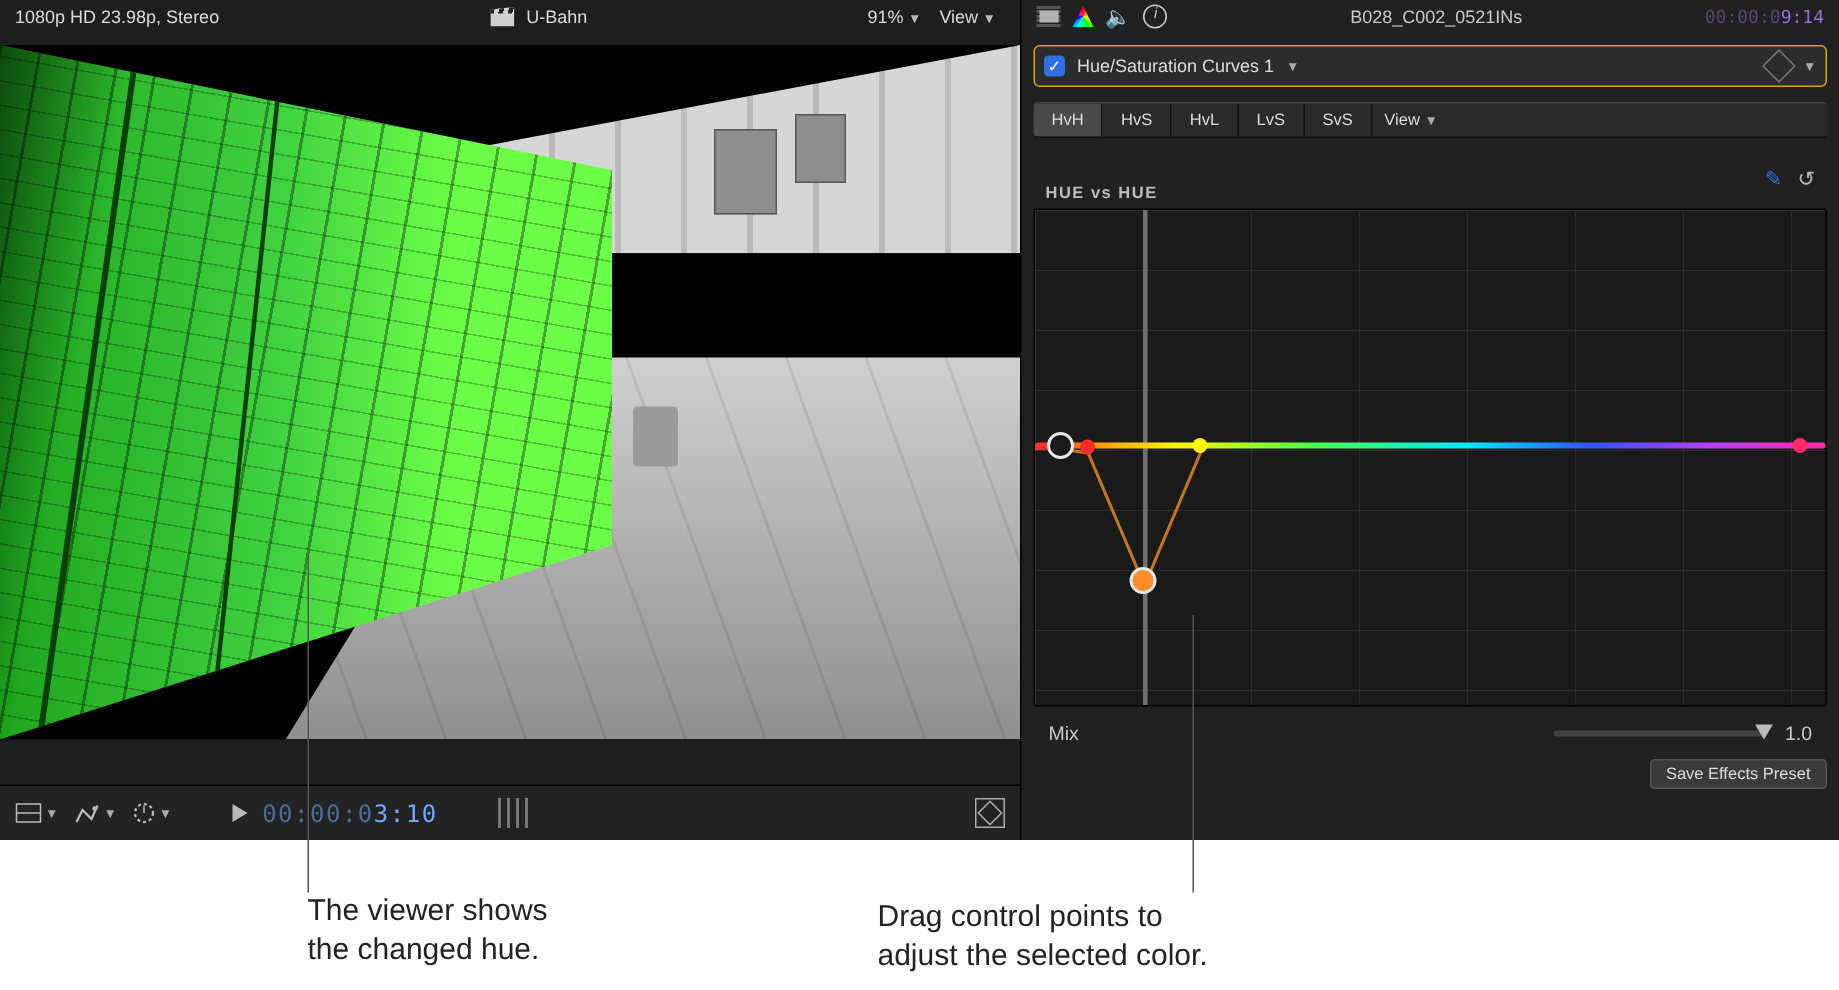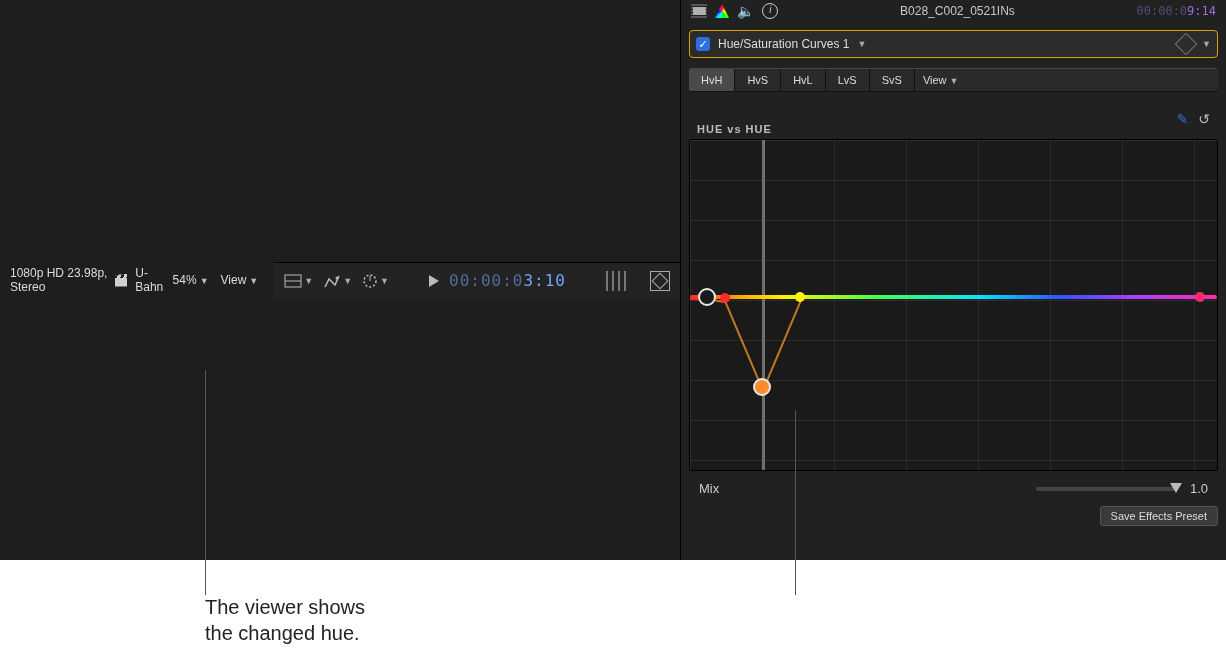--- a/index.html
+++ b/index.html
@@ -1,19 +1,19 @@
 <!DOCTYPE html>
 <html><head>
 <meta charset="utf-8">
 <style>
   html,body{margin:0;padding:0;background:#fff;font-family:-apple-system,"Helvetica Neue",Arial,sans-serif;font-size:13px;color:#ccc;}
   .stage{width:1226px;height:660px;position:relative;}
   .app{position:absolute;left:0;top:0;width:1226px;height:560px;background:#1e1e1e;display:flex;}
   
-  .viewer{flex:0 0 680px;background:#1e1e1e;display:flex;flex-direction:row;position:relative;align-items:center;}
+  .viewer{flex:0 0 680px;background:#1e1e1e;display:flex;flex-direction:column;position:relative;}
   .vbar{height:22px;display:flex;align-items:center;padding:0 10px;color:#dcdcdc;font-size:12px;}
   .spacer{flex:1;}
   .chev{font-size:9px;padding-left:3px;color:#bbb;}
   .pill{padding:2px 6px;}
   .clapper{width:16px;height:13px;background:#d0d0d0;position:relative;margin-right:8px;clip-path:polygon(0 15%,100% 0,100% 100%,0 100%);}
   .clapper:before{content:"";position:absolute;left:0;right:0;top:0;height:4px;background:repeating-linear-gradient(105deg,#222 0 3px,#d0d0d0 3px 6px);}
   .preview{flex:1;background:#000;overflow:hidden;position:relative;margin-top:8px;}
   .tunnel{position:absolute;inset:0;}
   .wall{position:absolute;left:0;top:0;width:60%;height:100%;
         background:
@@ -111,21 +111,21 @@
 <div class="app">
 
   <div class="viewer">
     <div class="vbar">
       <span>1080p HD 23.98p, Stereo</span>
       <span class="spacer"></span>
       <span class="clapper"></span>
       <span>U-Bahn</span>
       <span class="spacer"></span>
       <span class="pill">
-        <span>54%</span><span class="chev">▼</span>
+        <span>91%</span><span class="chev">▼</span>
       </span>
       <span class="pill">
         <span>View</span><span class="chev">▼</span>
       </span>
     </div>
 
     <div class="preview">
       <div class="tunnel">
         <div class="floor"></div>
         <div class="ceiling"></div>
@@ -235,14 +235,16 @@
 
     <div class="savebtn">Save Effects Preset</div>
   </div>
 </div>
 
 <div class="callout-line" style="left:205px;top:370px;height:225px;"></div>
 <div class="callout-line" style="left:795px;top:410px;height:185px;"></div>
 
 <div class="caption" style="left:205px;top:594px;white-space:pre;">The viewer shows
 the changed hue.</div>
+<div class="caption" style="left:585px;top:598px;white-space:pre;">Drag control points to
+adjust the selected color.</div>
 
 </div>
 
 </body></html>

